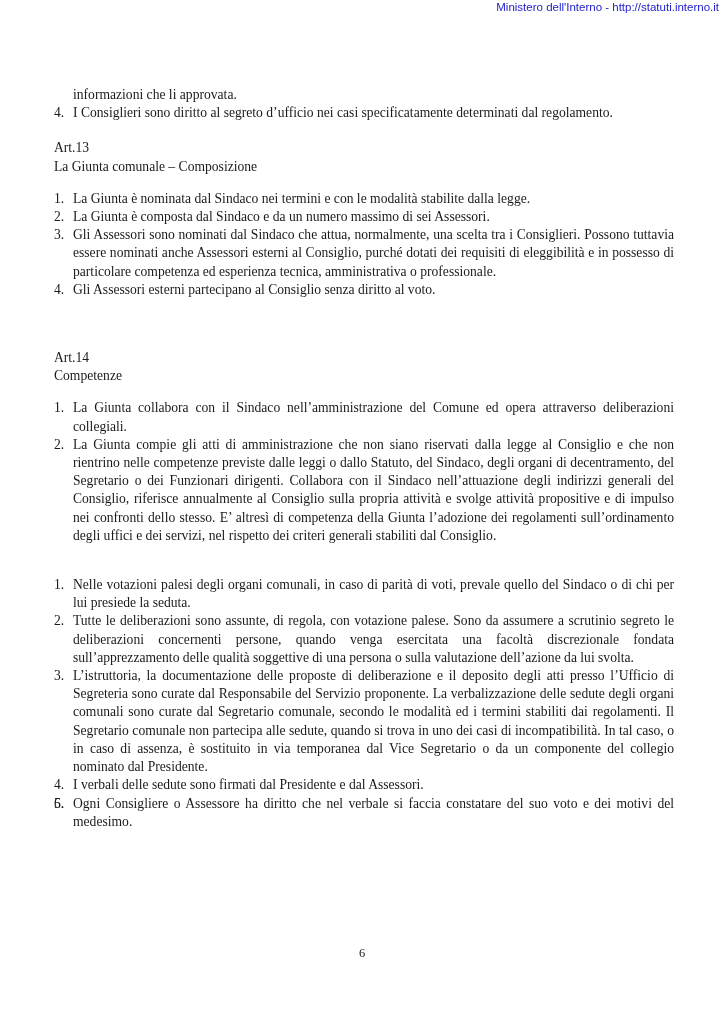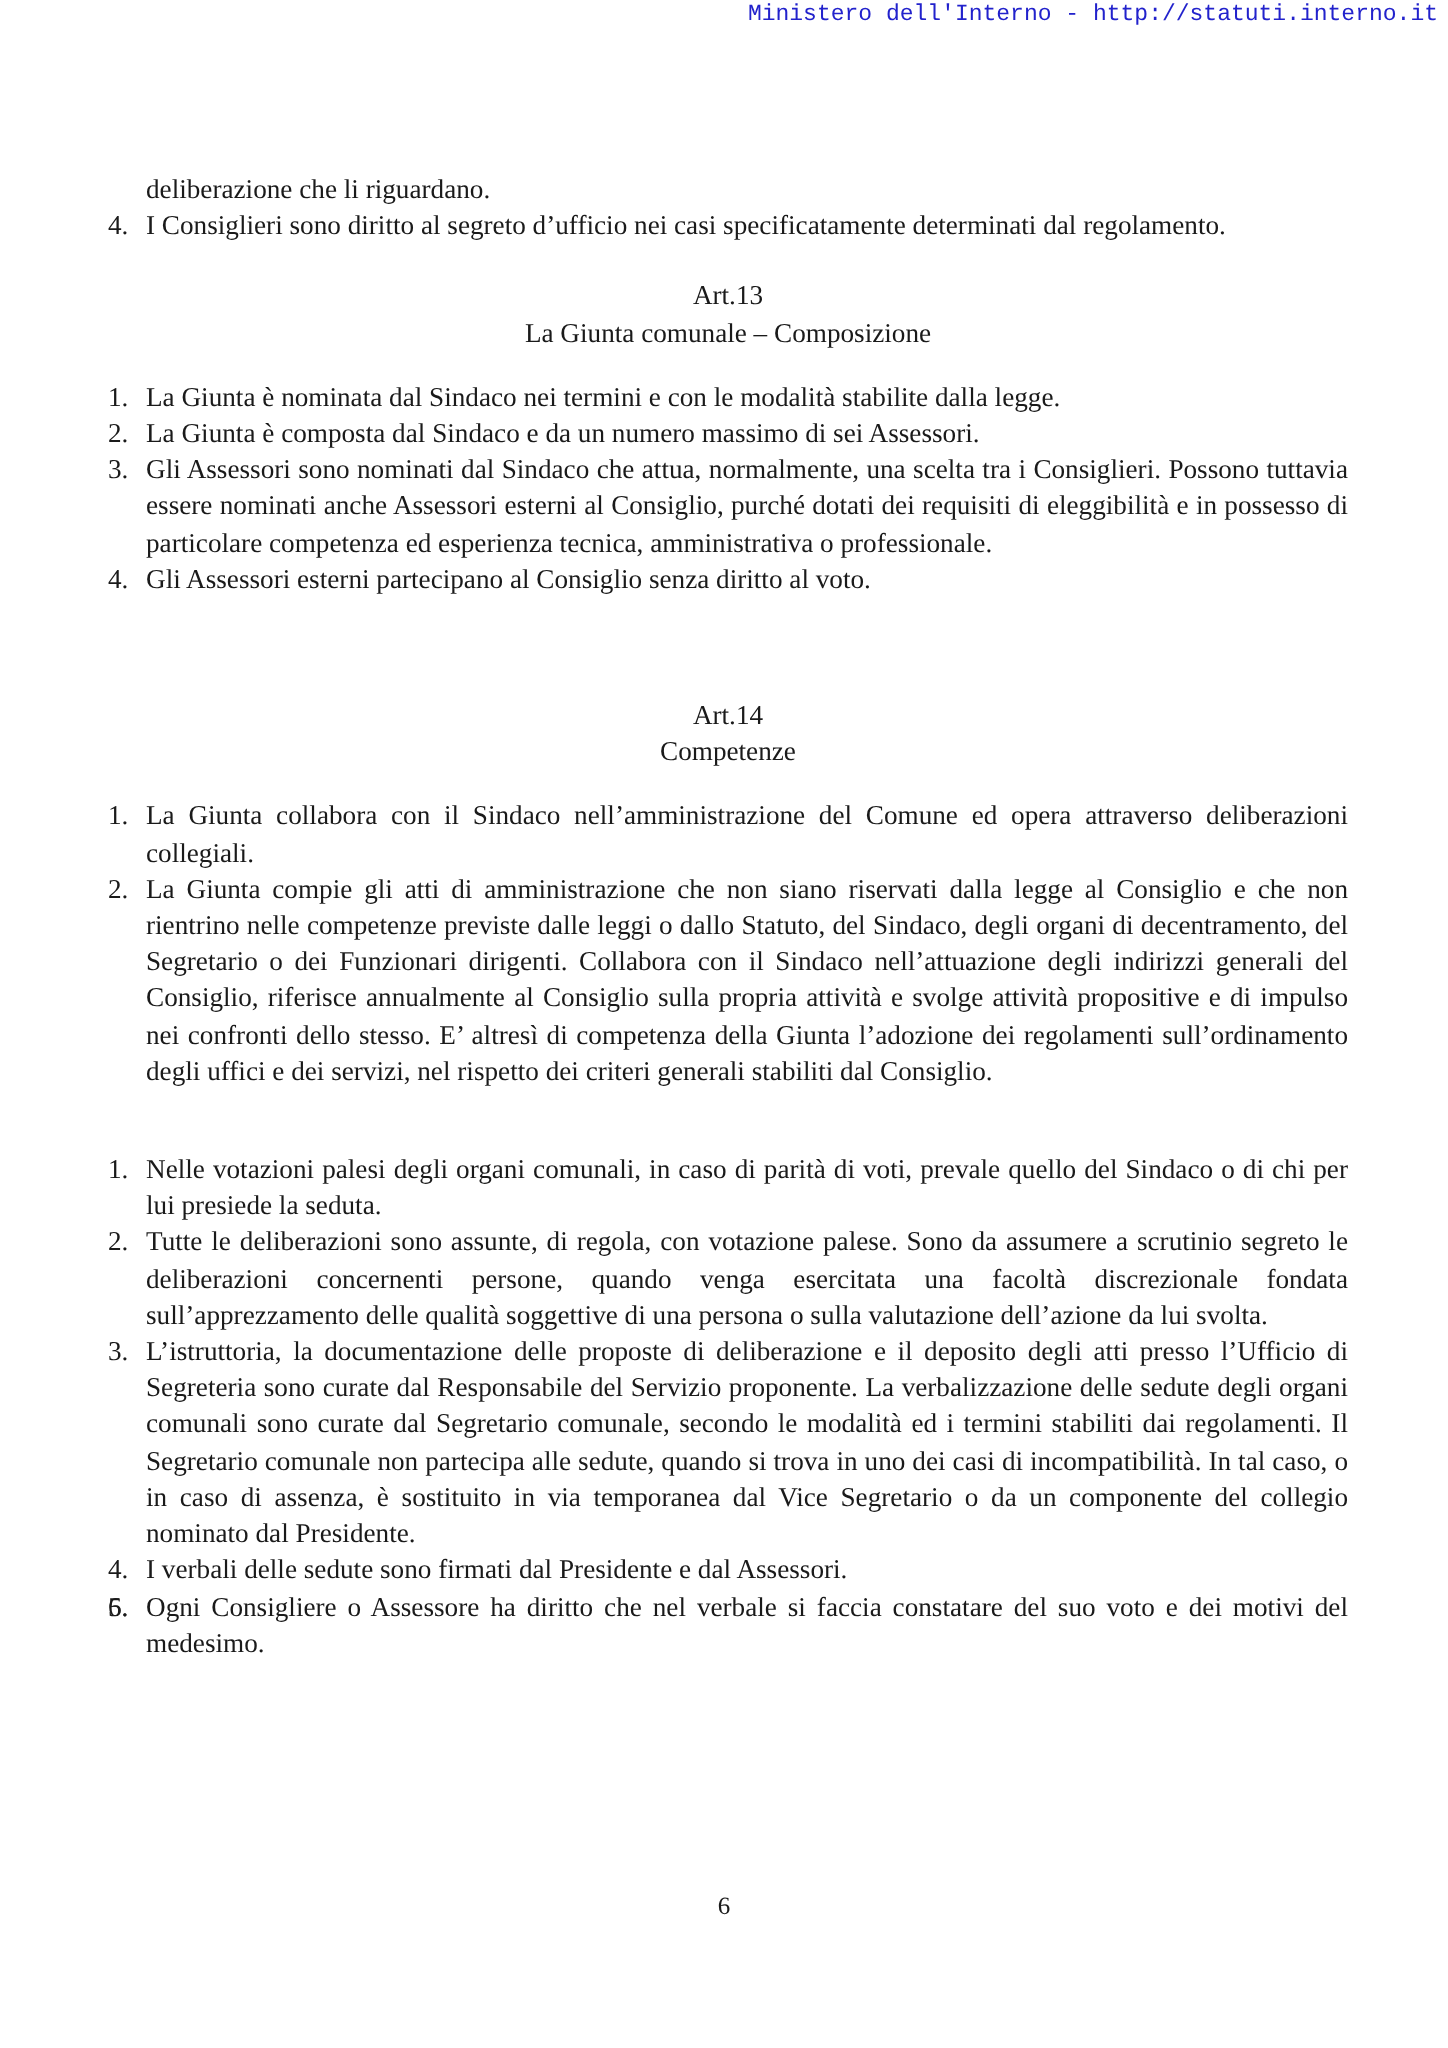--- a/index.html
+++ b/index.html
@@ -12,21 +12,21 @@
       height: 1024px;
       position: relative;
       overflow: hidden;
       font-family: "Liberation Serif", serif;
       color: #1a1a1a;
     }
     .header-link {
       position: absolute;
       top: 1px;
       right: 5px;
-      font-family: Liberation Mono, monospace;
+      font-family: Liberation Sans, sans-serif;
       font-size: 11.5px;
       color: #2222cc;
       text-decoration: none;
       white-space: nowrap;
     }
     .page {
       position: absolute;
       left: 54px;
       top: 86px;
       width: 620px;
@@ -46,21 +46,21 @@
       position: relative;
       padding-left: 19px;
       text-align: justify;
     }
     li .num {
       position: absolute;
       left: 0;
       top: 0;
     }
     .art-head {
-      text-align: center;
+      text-align: left;
       margin: 0;
     }
     .gap-a { height: 17px; }
     .gap-b { height: 14px; }
     .gap-big { height: 50px; }
     .page-number {
       position: absolute;
       top: 946px;
       left: 0;
       width: 724px;
@@ -68,21 +68,21 @@
       font-size: 12.5px;
     }
   </style>
 </head>
 <body>
 
 <a class="header-link">Ministero dell'Interno - http://statuti.interno.it</a>
 
 <div class="page">
 
-  <p class="cont">deliberazione che li riguardano.</p>
+  <p class="cont">informazioni che li approvata.</p>
   <ol>
     <li>
       <span class="num">4.</span>
       <span>I Consiglieri sono diritto al segreto d’ufficio nei casi specificatamente determinati dal regolamento.</span>
     </li>
   </ol>
 
   <div class="gap-a"></div>
 
   <section>

